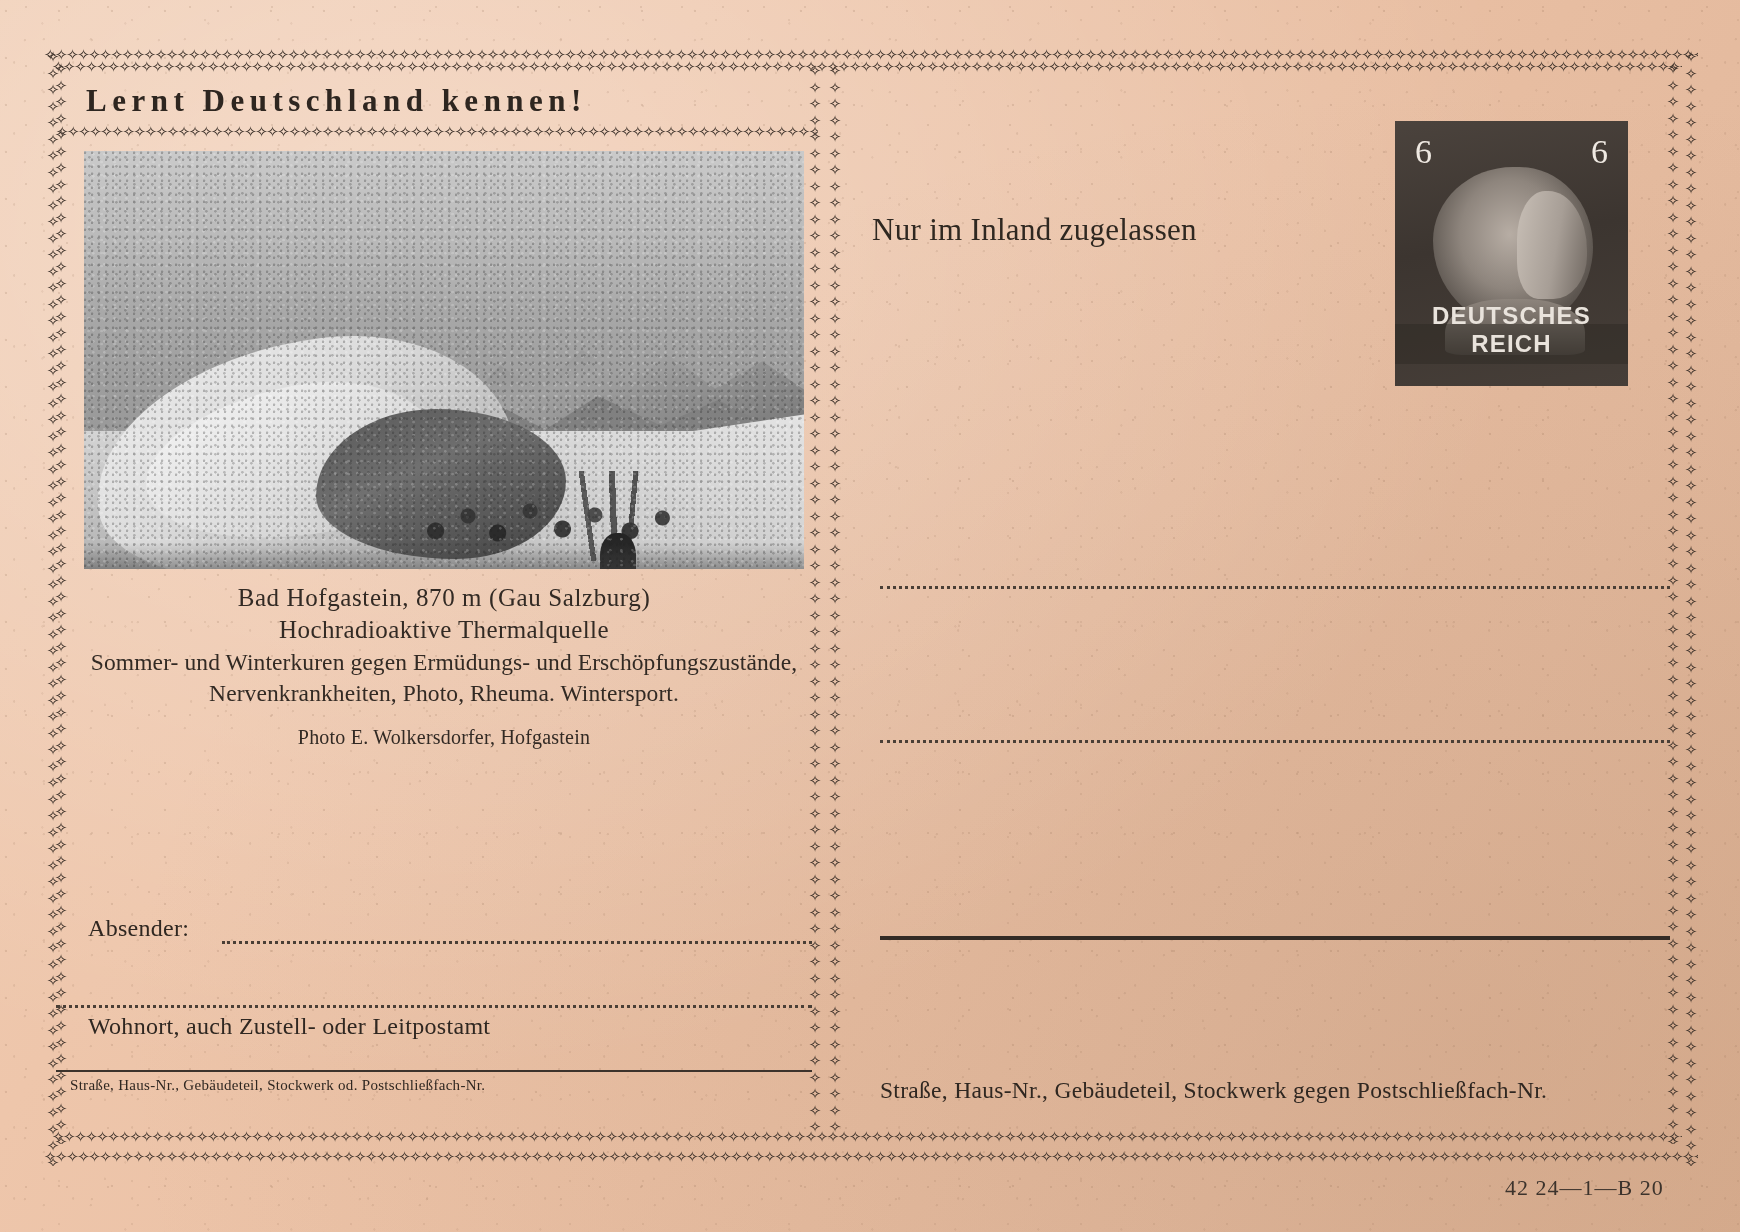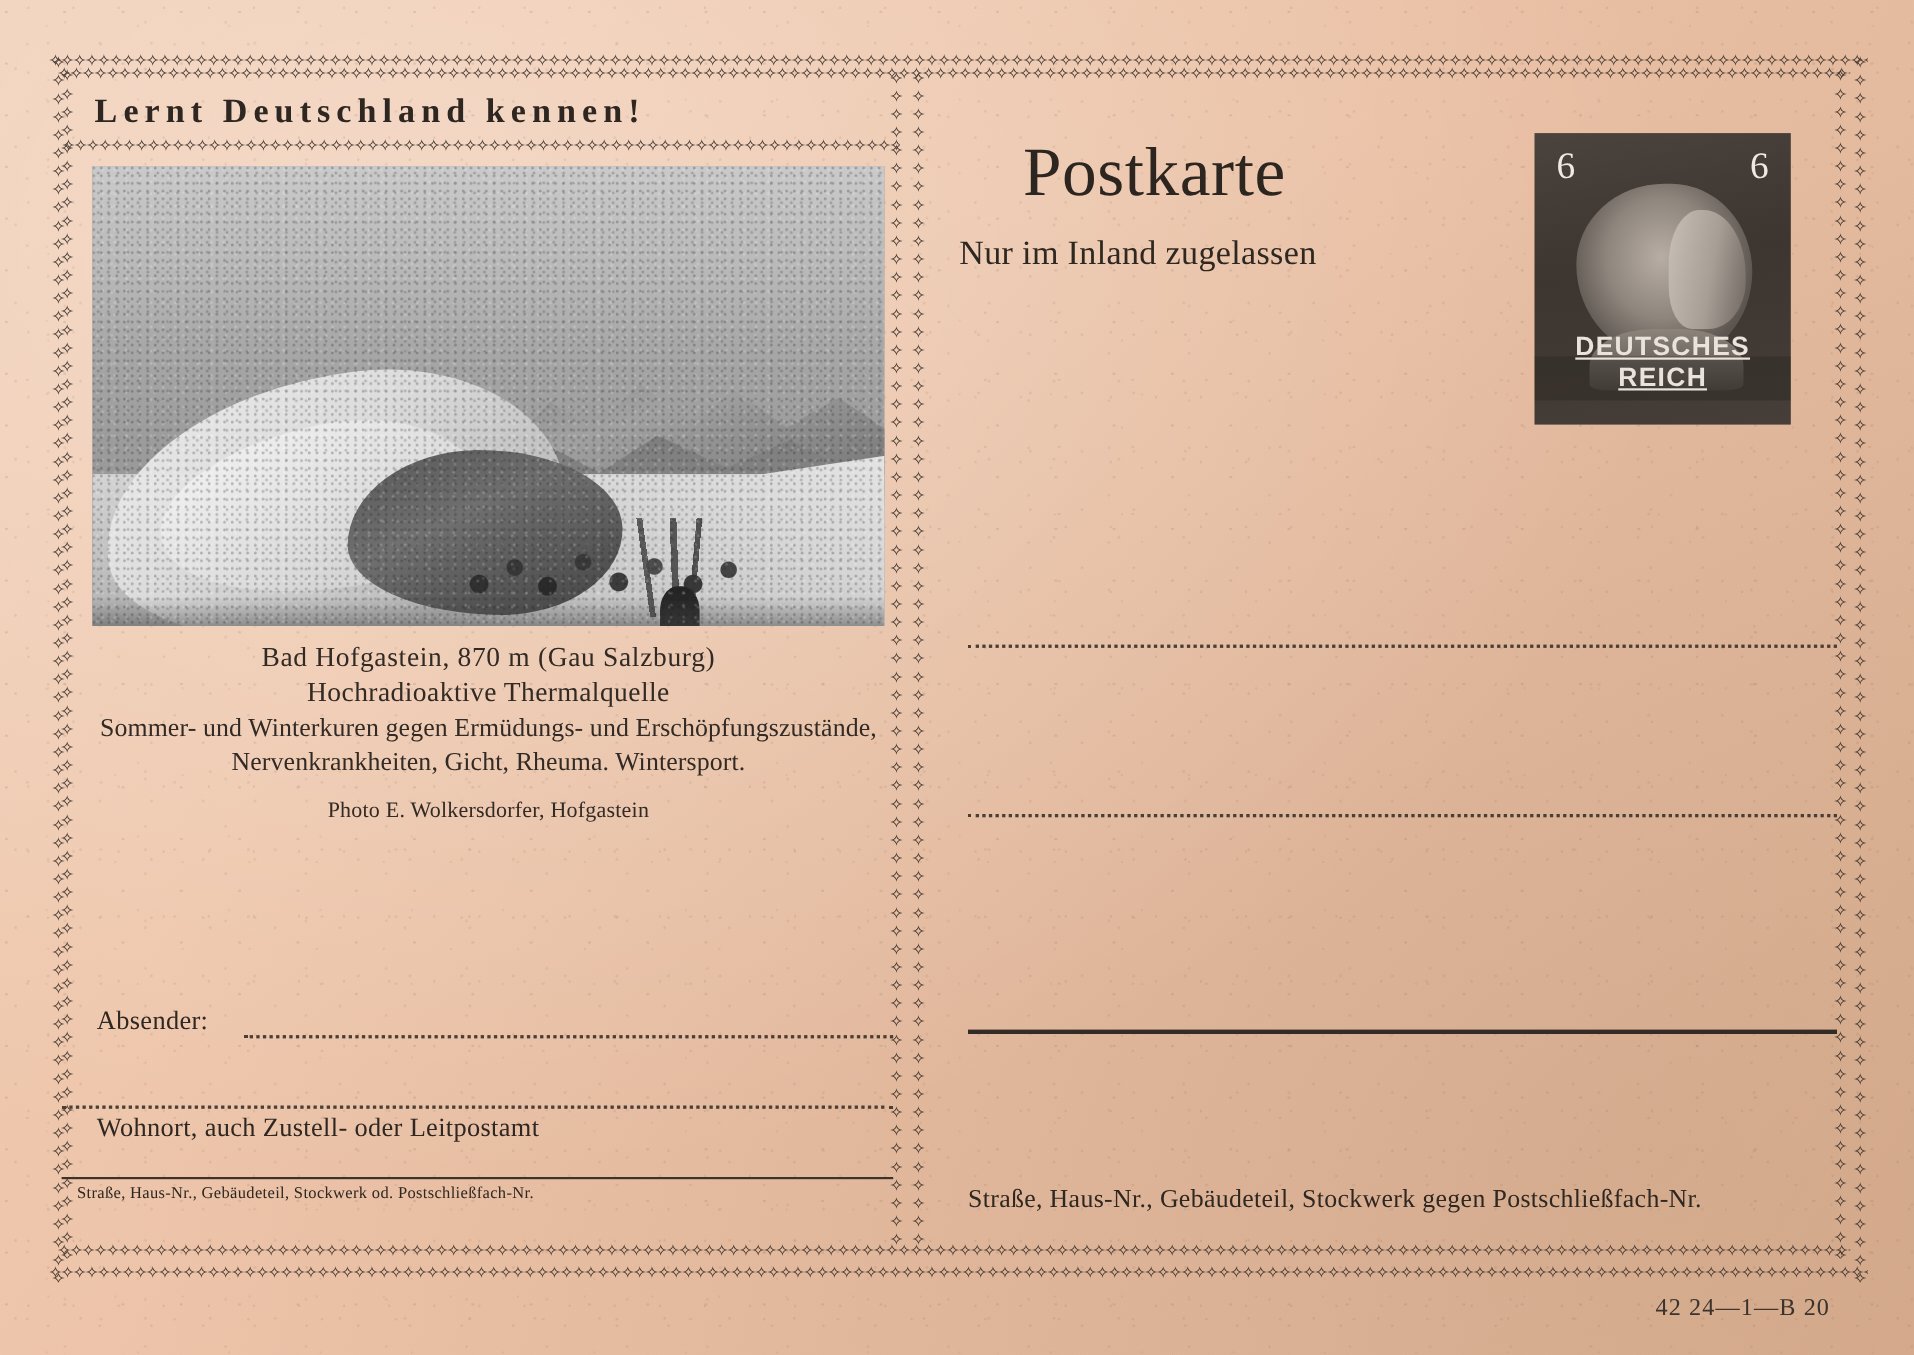--- a/index.html
+++ b/index.html
@@ -294,21 +294,20 @@
   #stamp-country {
     position: absolute;
     left: 0; bottom: 28px;
     width: 233px;
     text-align: center;
     color: #e9e3dc;
     font-size: 24px;
     letter-spacing: 1.2px;
     font-family: "Liberation Sans", sans-serif;
     font-weight: bold;
-    text-decoration: underline;
   }
 
   
   #addr-dots-1 { left: 880px; top: 586px; width: 790px; }
   #addr-dots-2 { left: 880px; top: 740px; width: 790px; }
   #addr-thick  { left: 880px; top: 936px; width: 790px; }
   #strasse-label-r { left: 880px; top: 1077px; font-size: 23.5px; }
 
   #printcode {
     position: absolute;
@@ -355,34 +354,33 @@
     <div class="ph" id="ph-skis"></div>
     <div class="ph" id="ph-skier"></div>
 
     <div class="ph" id="ph-shadow"></div>
     <div class="ph" id="ph-noise"></div>
   </div>
 
   <div id="caption">
     <div id="cap-line1">Bad Hofgastein, 870 m (Gau Salzburg)</div>
     <div id="cap-line2">Hochradioaktive Thermalquelle</div>
-    <div id="cap-body">Sommer- und Winterkuren gegen Ermüdungs- und Erschöpfungszustände, Nervenkrankheiten, Gicht, Rheuma. Wintersport.</div>
+    <div id="cap-body">Sommer- und Winterkuren gegen Ermüdungs- und Erschöpfungszustände, Nervenkrankheiten, Photo, Rheuma. Wintersport.</div>
     <div id="cap-credit">Photo E. Wolkersdorfer, Hofgastein</div>
   </div>
 
   <div class="fld-label" id="absender-label">Absender:</div>
   <div class="dotrule" id="absender-dots"></div>
 
   <div class="dotrule" id="wohnort-dots"></div>
   <div class="fld-label" id="wohnort-label">Wohnort, auch Zustell- oder Leitpostamt</div>
 
   <div class="solidrule" id="strasse-rule-l"></div>
   <div class="fld-label" id="strasse-label-l">Straße, Haus-Nr., Gebäudeteil, Stockwerk od. Postschließfach-Nr.</div>
 
-  <div id="postkarte">Postkarte</div>
   <div id="inland">Nur im Inland zugelassen</div>
 
   <div id="stamp">
     <div id="stamp-head"></div>
     <div id="stamp-face"></div>
     <div id="stamp-neck"></div>
     <div id="stamp-band"></div>
     <div id="stamp-val-l">6</div>
     <div id="stamp-val-r">6</div>
     <div id="stamp-country">DEUTSCHES REICH</div>

